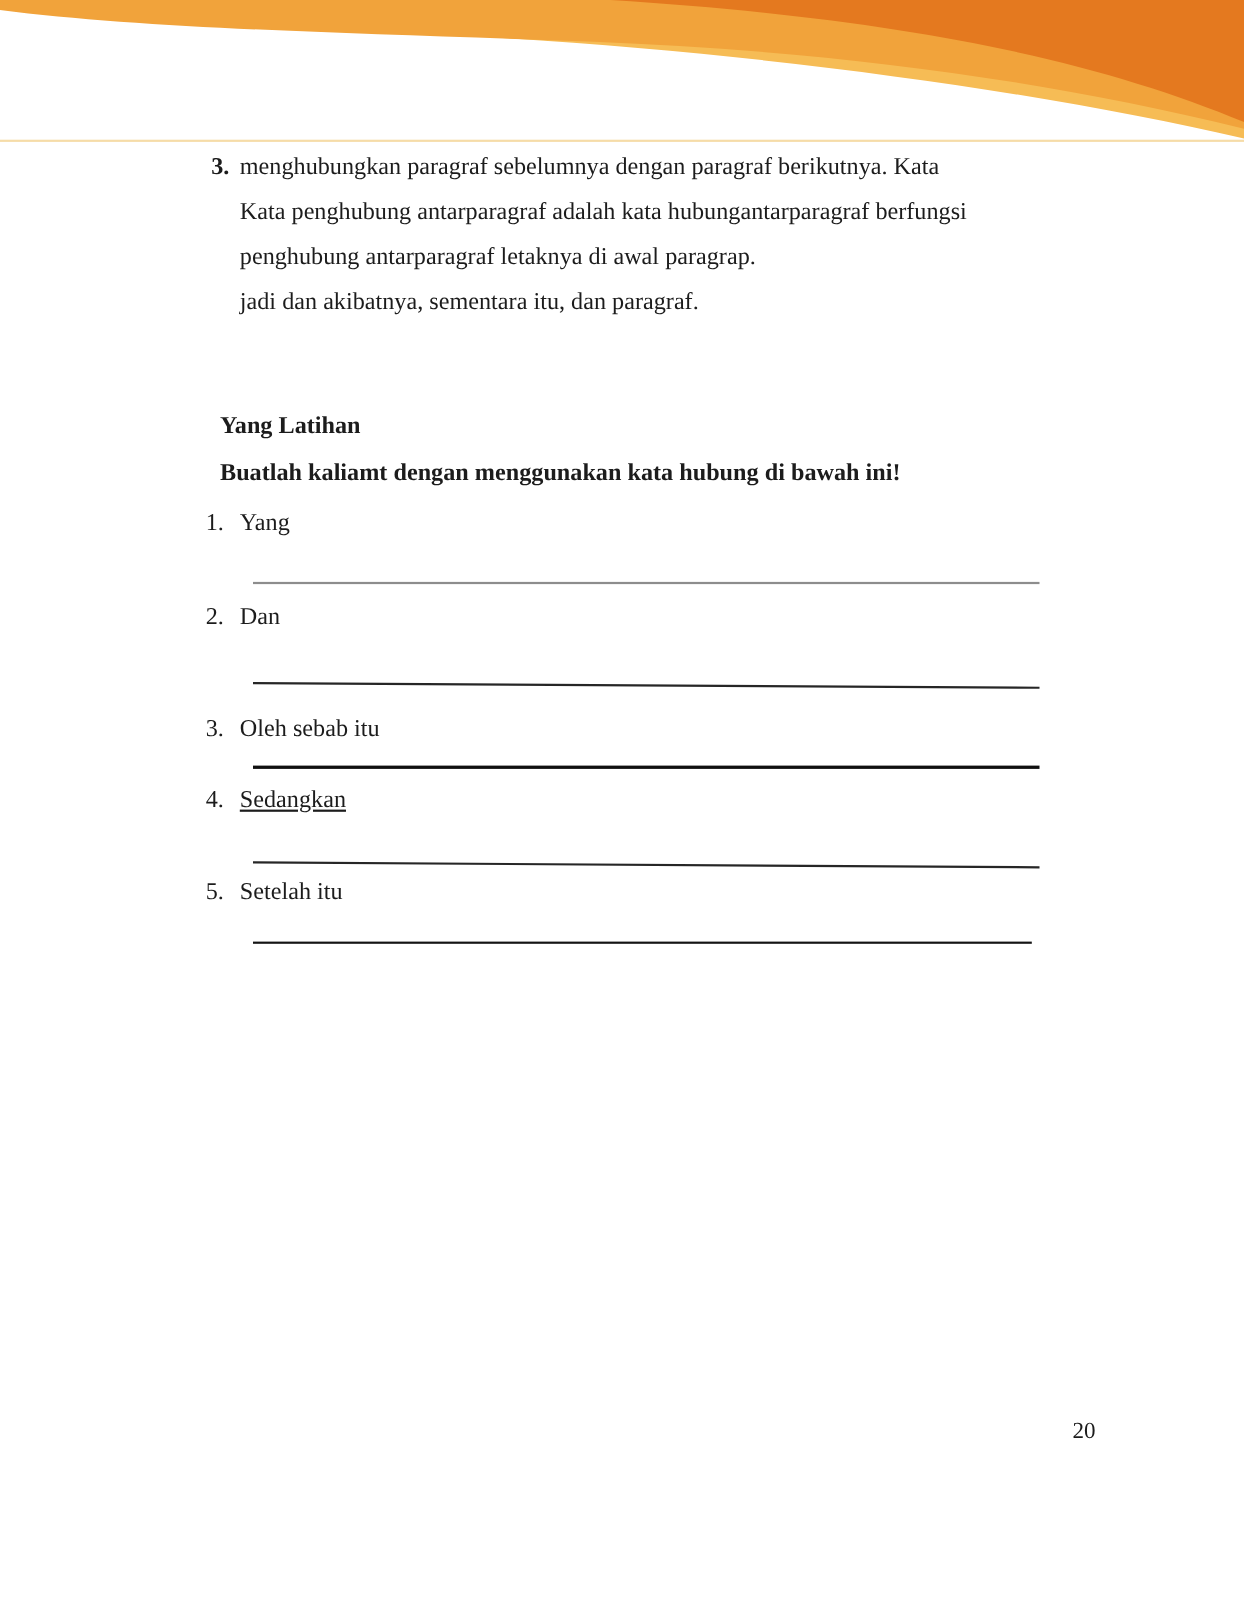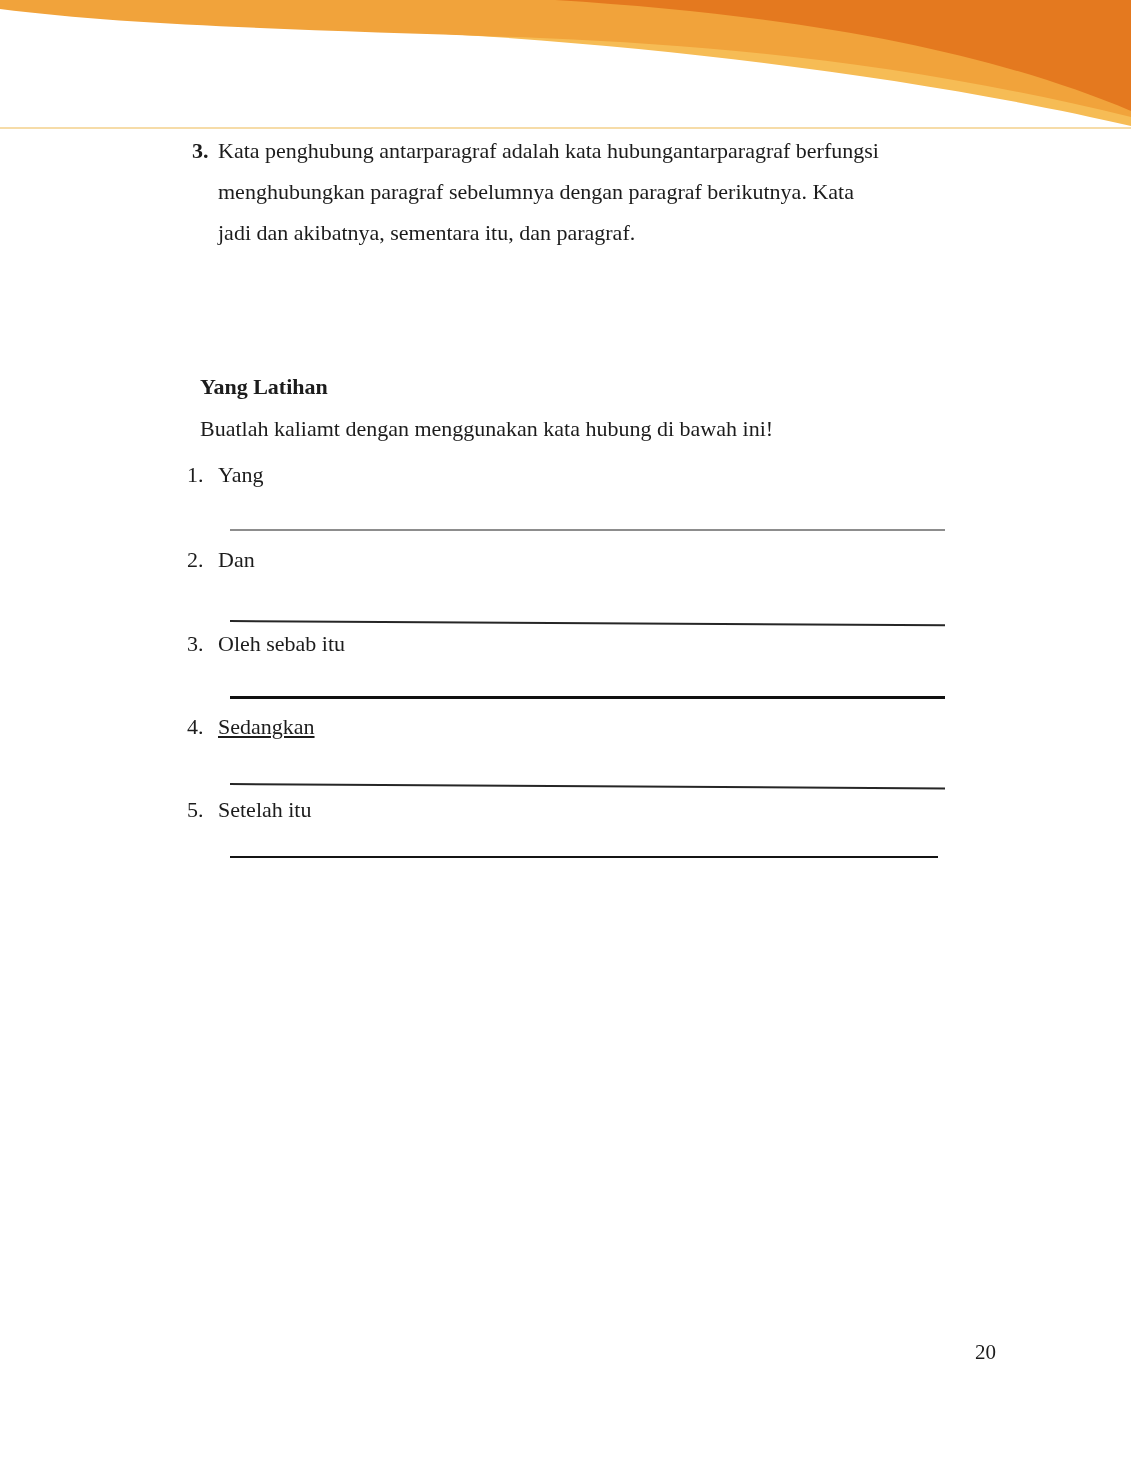--- a/index.html
+++ b/index.html
@@ -30,61 +30,62 @@
   .para-lines { margin-left: 26px; font-size: 22px; line-height: 41px; }
   .para-line { white-space: nowrap; }
 
   
   .soal-heading {
     position: absolute; left: 200px; top: 372px;
     font-weight: bold; font-size: 22px; line-height: 30px;
   }
   .soal-instruction {
     position: absolute; left: 200px; top: 414px;
-    font-weight: normal; font-size: 22px; line-height: 30px;
+    font-weight: bold; font-size: 22px; line-height: 30px;
     white-space: nowrap;
   }
 
   .ex-item { position: absolute; left: 187px; font-size: 22px; line-height: 28px; white-space: nowrap; }
   .ex-item .num { display: inline-block; min-width: 31px; }
   .ex-item-1 { top: 461px; }
   .ex-item-2 { top: 546px; }
-  .ex-item-3 { top: 630px; }
+  .ex-item-3 { top: 648px; }
   .ex-item-4 { top: 713px; text-decoration: underline; }
   .ex-item-5 { top: 796px; }
 
   .answer-line { position: absolute; left: 230px; width: 715px; background: #1a1a1a; transform-origin: left center; }
   .answer-line-1 { top: 529px; height: 1.5px; background: #8d8d8d; }
   .answer-line-2 { top: 620px; height: 2px; background: #262626; transform: rotate(0.34deg); }
   .answer-line-3 { top: 696px; height: 2.6px; background: #101010; }
   .answer-line-4 { top: 783px; height: 2px; background: #262626; transform: rotate(0.36deg); }
   .answer-line-5 { top: 856px; height: 2.2px; background: #141414; width: 708px; }
 
   .page-number {
-    position: absolute; left: 975px; top: 1340px;
+    position: absolute; left: 975px; top: 1288px;
     font-size: 21px;
   }
 </style>
 </head>
 <body>
 
 <div class="page">
 
   <svg class="header-art" viewBox="0 0 1131 130" preserveAspectRatio="none" aria-hidden="true">
     <path d="M 430,0 L 1131,0 L 1131,126 C 955,85 700,48 430,33 Z" fill="#F6BC55"></path>
     <path d="M 0,0 L 1131,0 L 1131,117 C 930,68 740,46 540,38 C 330,30 140,27 0,9 Z" fill="#F1A33B"></path>
     <path d="M 555,0 L 1131,0 L 1131,111 C 990,52 810,16 555,0 Z" fill="#E4791F"></path>
   </svg>
   <div class="header-rule"></div>
 
   <div class="para-wrap">
     <span class="para-marker">3.</span>
     <div class="para-lines">
+      <div class="para-line">menghubungkan paragraf sebelumnya dengan paragraf berikutnya. Kata</div>
       <div class="para-line">Kata penghubung antarparagraf adalah kata hubungantarparagraf berfungsi</div>
-      <div class="para-line">menghubungkan paragraf sebelumnya dengan paragraf berikutnya. Kata</div>
+      <div class="para-line">penghubung antarparagraf letaknya di awal paragrap.</div>
       <div class="para-line">jadi dan akibatnya, sementara itu, dan paragraf.</div>
     </div>
   </div>
 
   <div class="soal-heading">Yang Latihan</div>
   <div class="soal-instruction">Buatlah kaliamt dengan menggunakan kata hubung di bawah ini!</div>
 
   <div class="ex-item ex-item-1">
     <span class="num">1.</span><span>Yang</span>
   </div>

